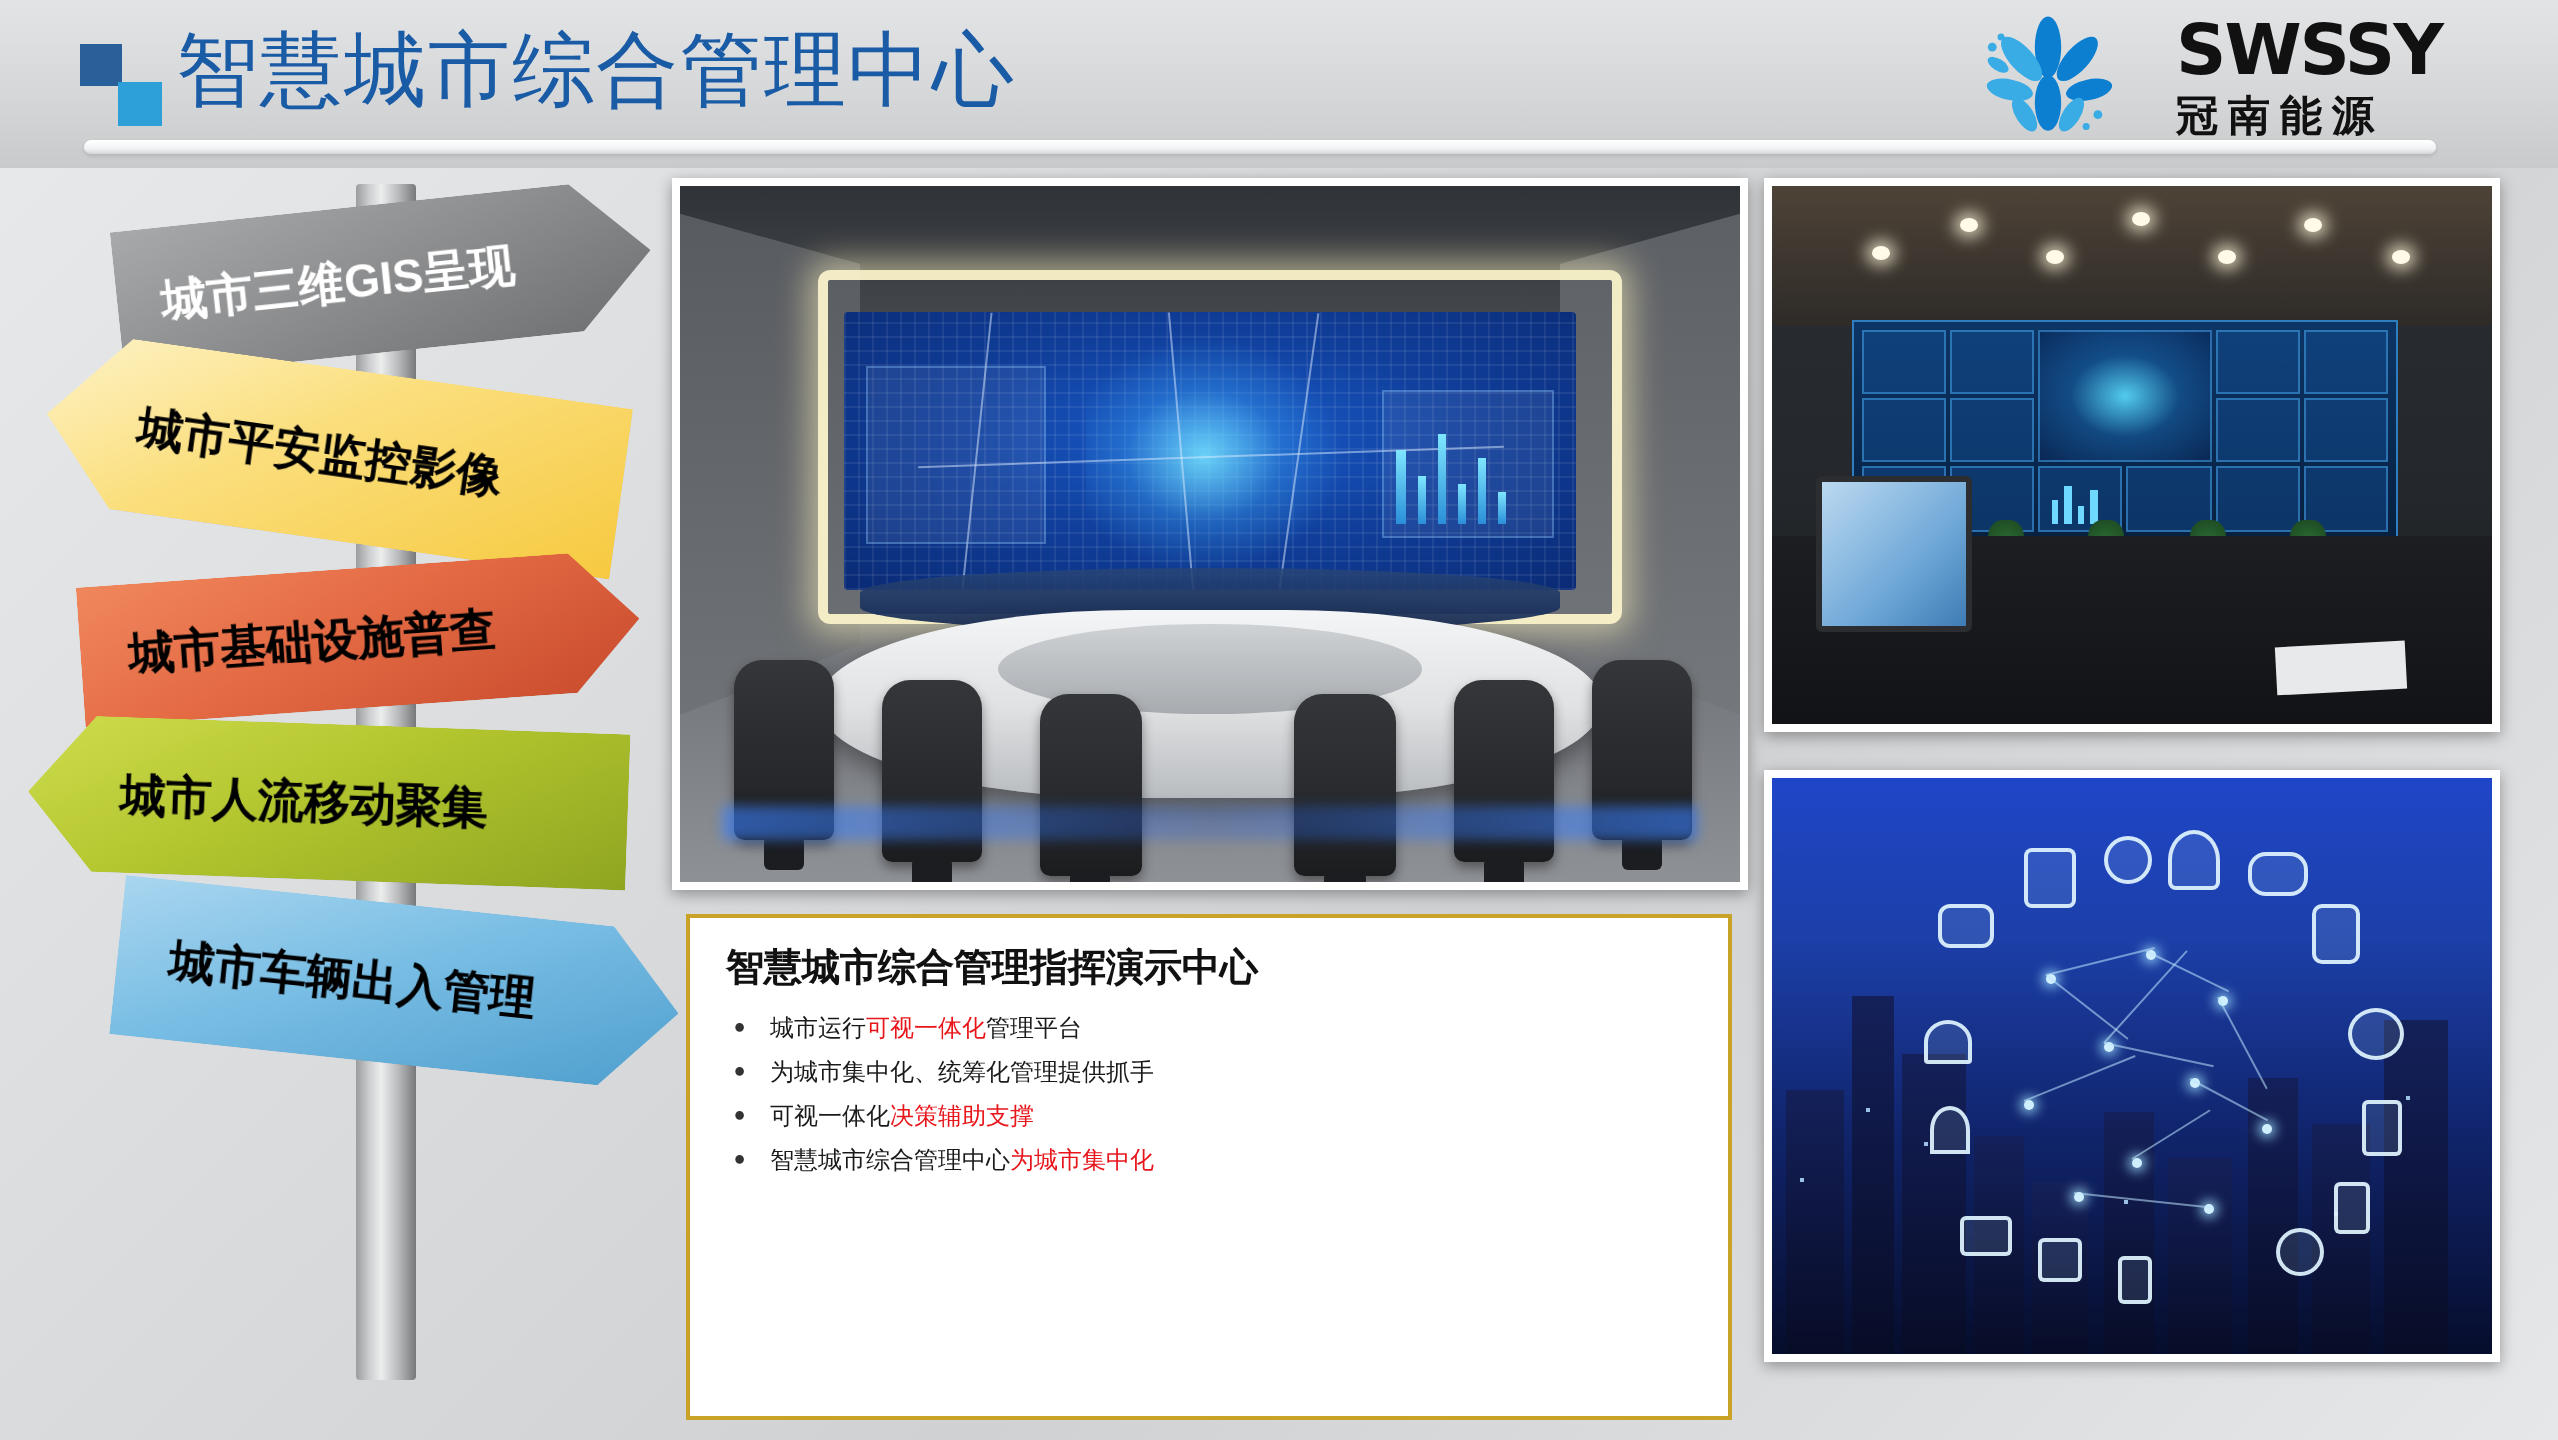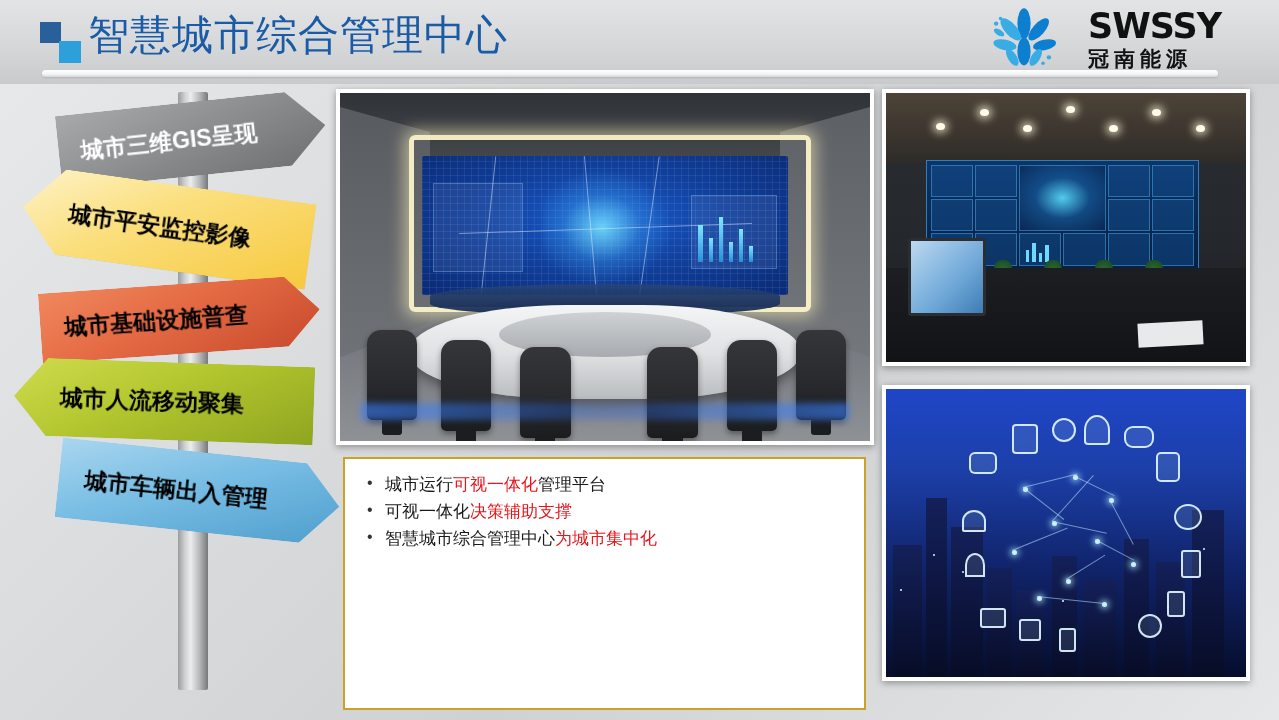--- a/index.html
+++ b/index.html
@@ -278,21 +278,21 @@
     padding: 12px 16px 8px 16px;
   }
   .tb-title {
     font-size: 19px;
     font-weight: bold;
     color: #111;
     margin: 0 0 6px 2px;
   }
   .tb-list { list-style: none; margin: 0; padding: 0; }
   .tb-list li {
-    font-size: 17px;
+    font-size: 12px;
     color: #1a1a1a;
     line-height: 1.0;
     padding: 5px 0 5px 24px;
     position: relative;
   }
   .tb-list li::before {
     content: '•';
     position: absolute;
     left: 6px; top: 4px;
     font-size: 16px;
@@ -498,20 +498,22 @@
         <div class="sc-link" style="left:58%; top:52%; width:44px; transform:rotate(28deg);"></div>
         <div class="sc-link" style="left:50%; top:66%; width:46px; transform:rotate(-32deg);"></div>
         <div class="sc-link" style="left:42%; top:72%; width:70px; transform:rotate(6deg);"></div>
         <div class="sc-link" style="left:46%; top:46%; width:62px; transform:rotate(-48deg);"></div>
         <div class="sc-link" style="left:62%; top:38%; width:52px; transform:rotate(62deg);"></div>
       </div>
     </div>
   </div>
 
   <div class="textbox">
+    <div class="tb-title">智慧城市综合管理指挥演示中心</div>
     <ul class="tb-list">
       <li><span>城市运行</span><span class="hl">可视一体化</span><span>管理平台</span></li>
+      <li><span>为城市集中化、统筹化管理提供抓手</span></li>
       <li><span>可视一体化</span><span class="hl">决策辅助支撑</span></li>
       <li><span>智慧城市综合管理中心</span><span class="hl">为城市集中化</span></li>
     </ul>
   </div>
 
 </div>
 
 </body></html>

